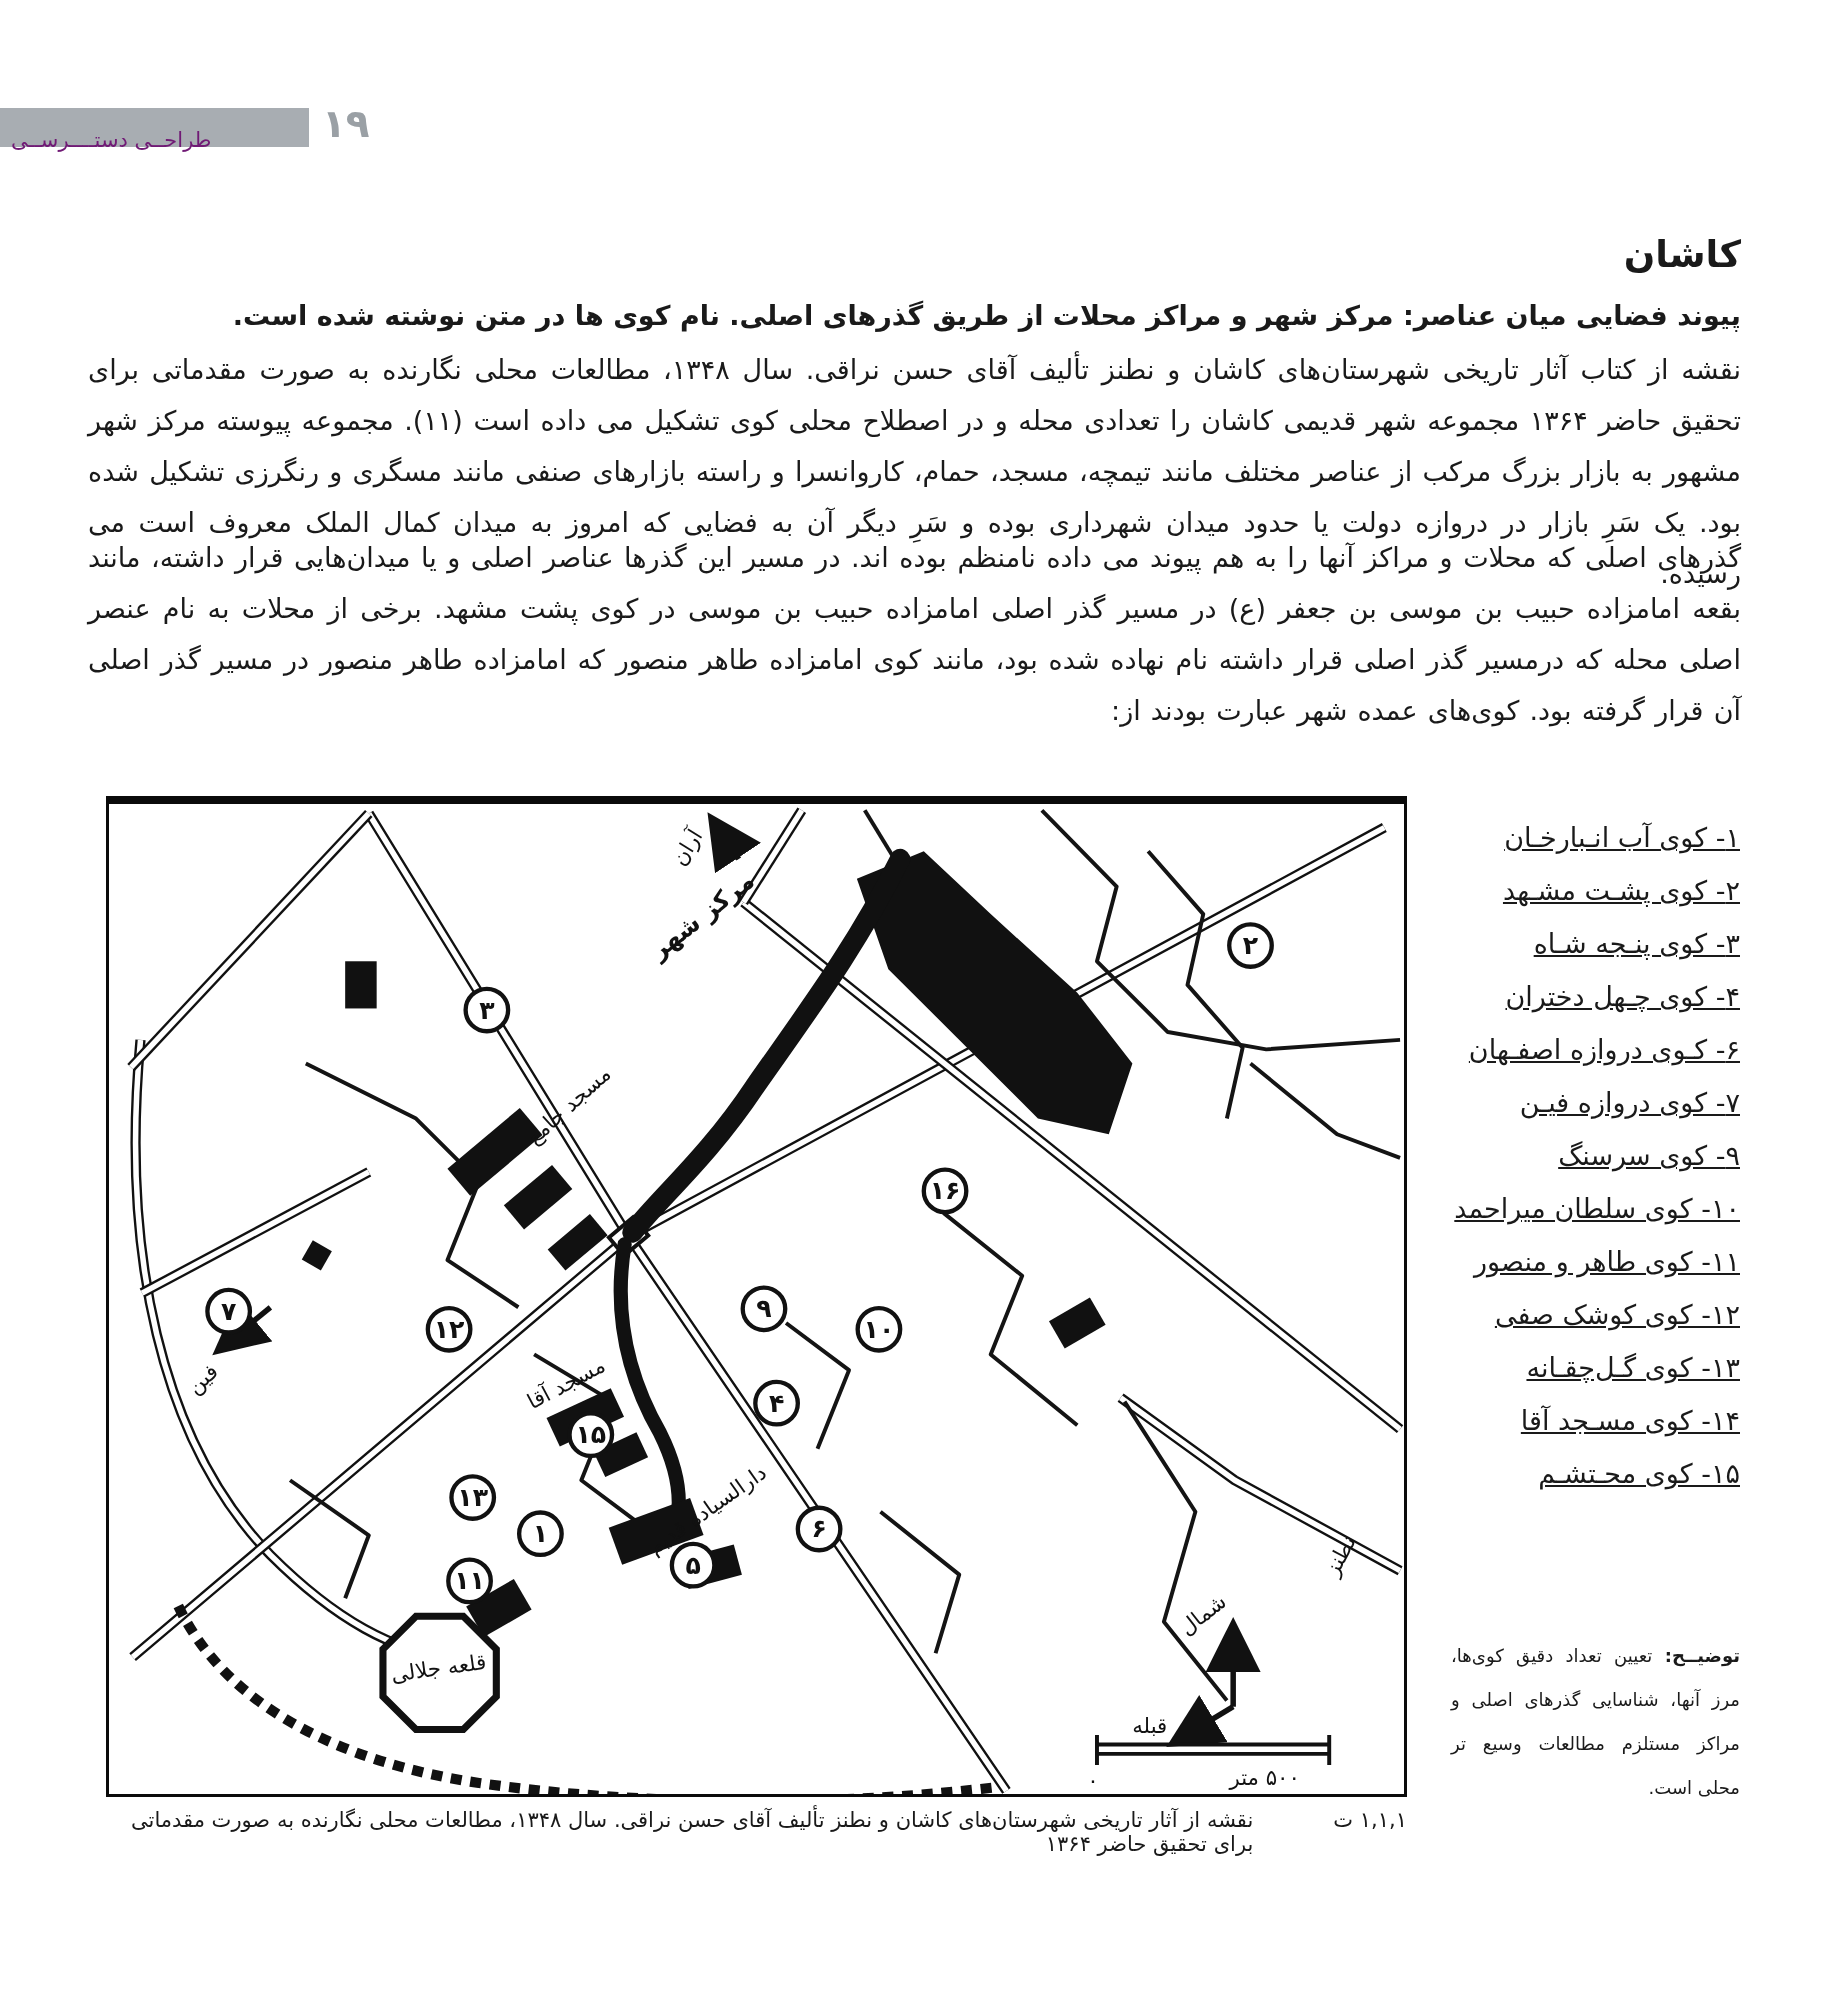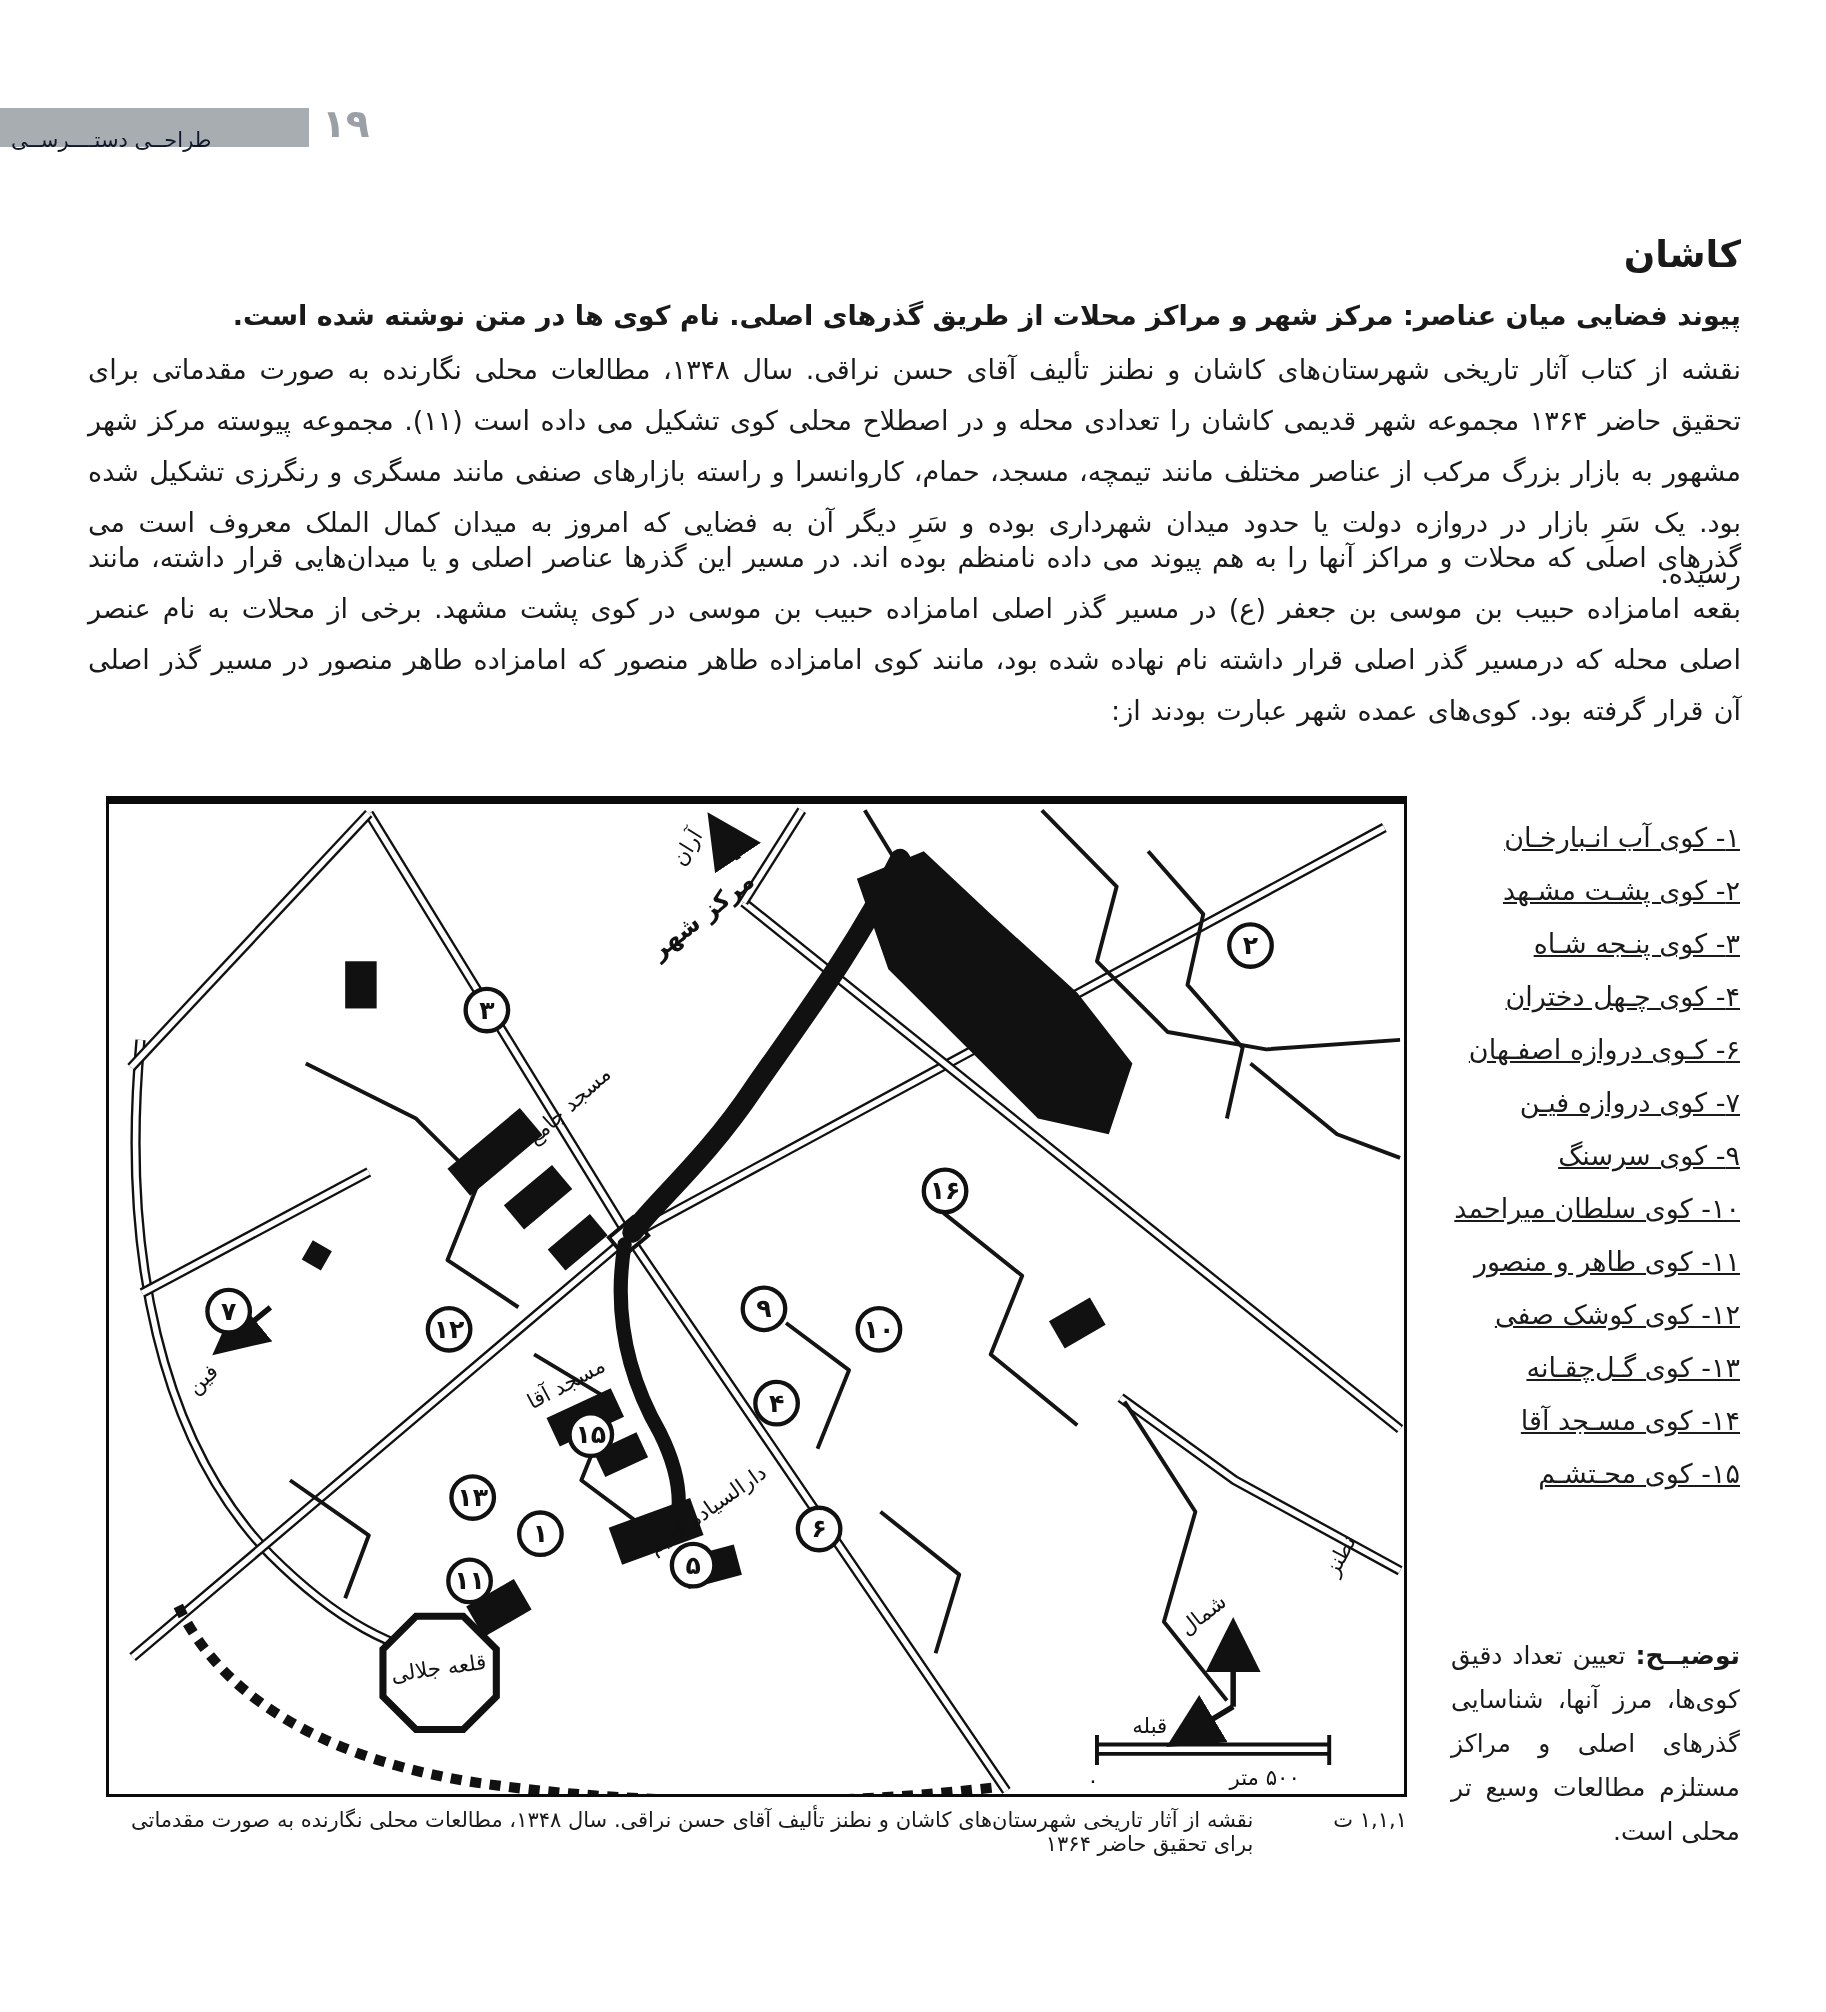--- a/index.html
+++ b/index.html
@@ -11,21 +11,21 @@
     direction:rtl;
     color:#1a1a1a;
     overflow:hidden;
   }
   
   .header-bar{
     position:absolute;left:0;top:108px;width:309px;height:39px;
     background:#a8adb2;display:flex;align-items:center;justify-content:flex-end;
     padding-left:11px;padding-right:11px;box-sizing:border-box;
   }
-  .header-bar .section-title{color:#0f172a;font-size:21px;letter-spacing:0.8px;white-space:nowrap;margin-top:24px;}
+  .header-bar .section-title{color:#701a75;font-size:21px;letter-spacing:0.8px;white-space:nowrap;margin-top:24px;}
   .page-number{
     position:absolute;left:322px;top:101px;font-size:39px;color:#9aa0a5;font-weight:bold;
   }
   
   .doc-title{position:absolute;right:85px;top:233px;font-size:37px;font-weight:bold;}
   .doc-subtitle{position:absolute;right:85px;left:88px;top:300px;font-size:27px;font-weight:bold;}
   .para{
     position:absolute;right:85px;left:88px;
     font-size:27px;line-height:51px;text-align:justify;word-spacing:1.6px;
   }
@@ -59,21 +59,21 @@
   }
   .map-caption .fig-label{white-space:nowrap;margin-left:37px;}
   
   .kuy-list{
     position:absolute;right:86px;top:811px;width:289px;text-align:right;
     font-size:27px;
   }
   .kuy-item{height:53px;line-height:53px;white-space:nowrap;text-decoration:underline;}
   .note{
     position:absolute;right:86px;top:1634px;width:289px;
-    font-size:25px;line-height:44px;text-align:justify;
+    font-size:18px;line-height:44px;text-align:justify;
   }
   .note b{font-weight:bold;}
 </style>
 </head>
 <body>
 
 <div class="page">
 
   <div class="header-bar">
     <span class="section-title">طراحــی دستــــرســی</span>

